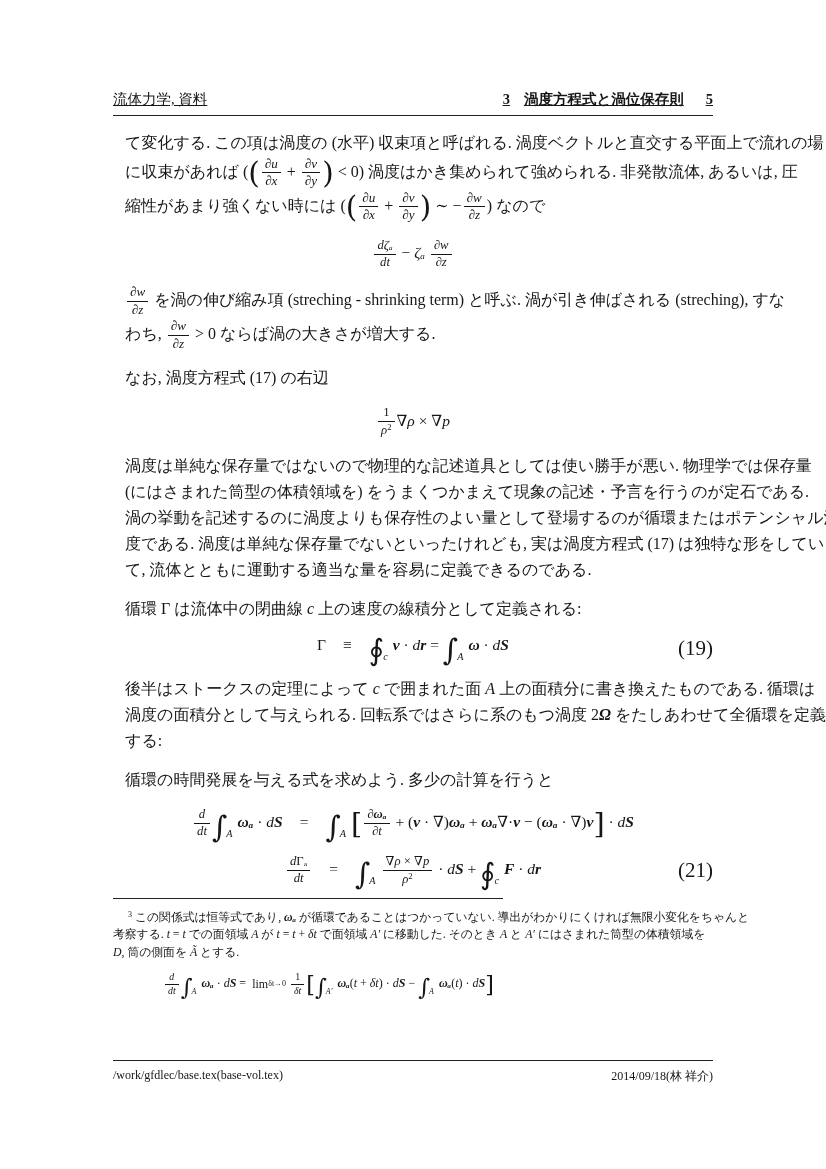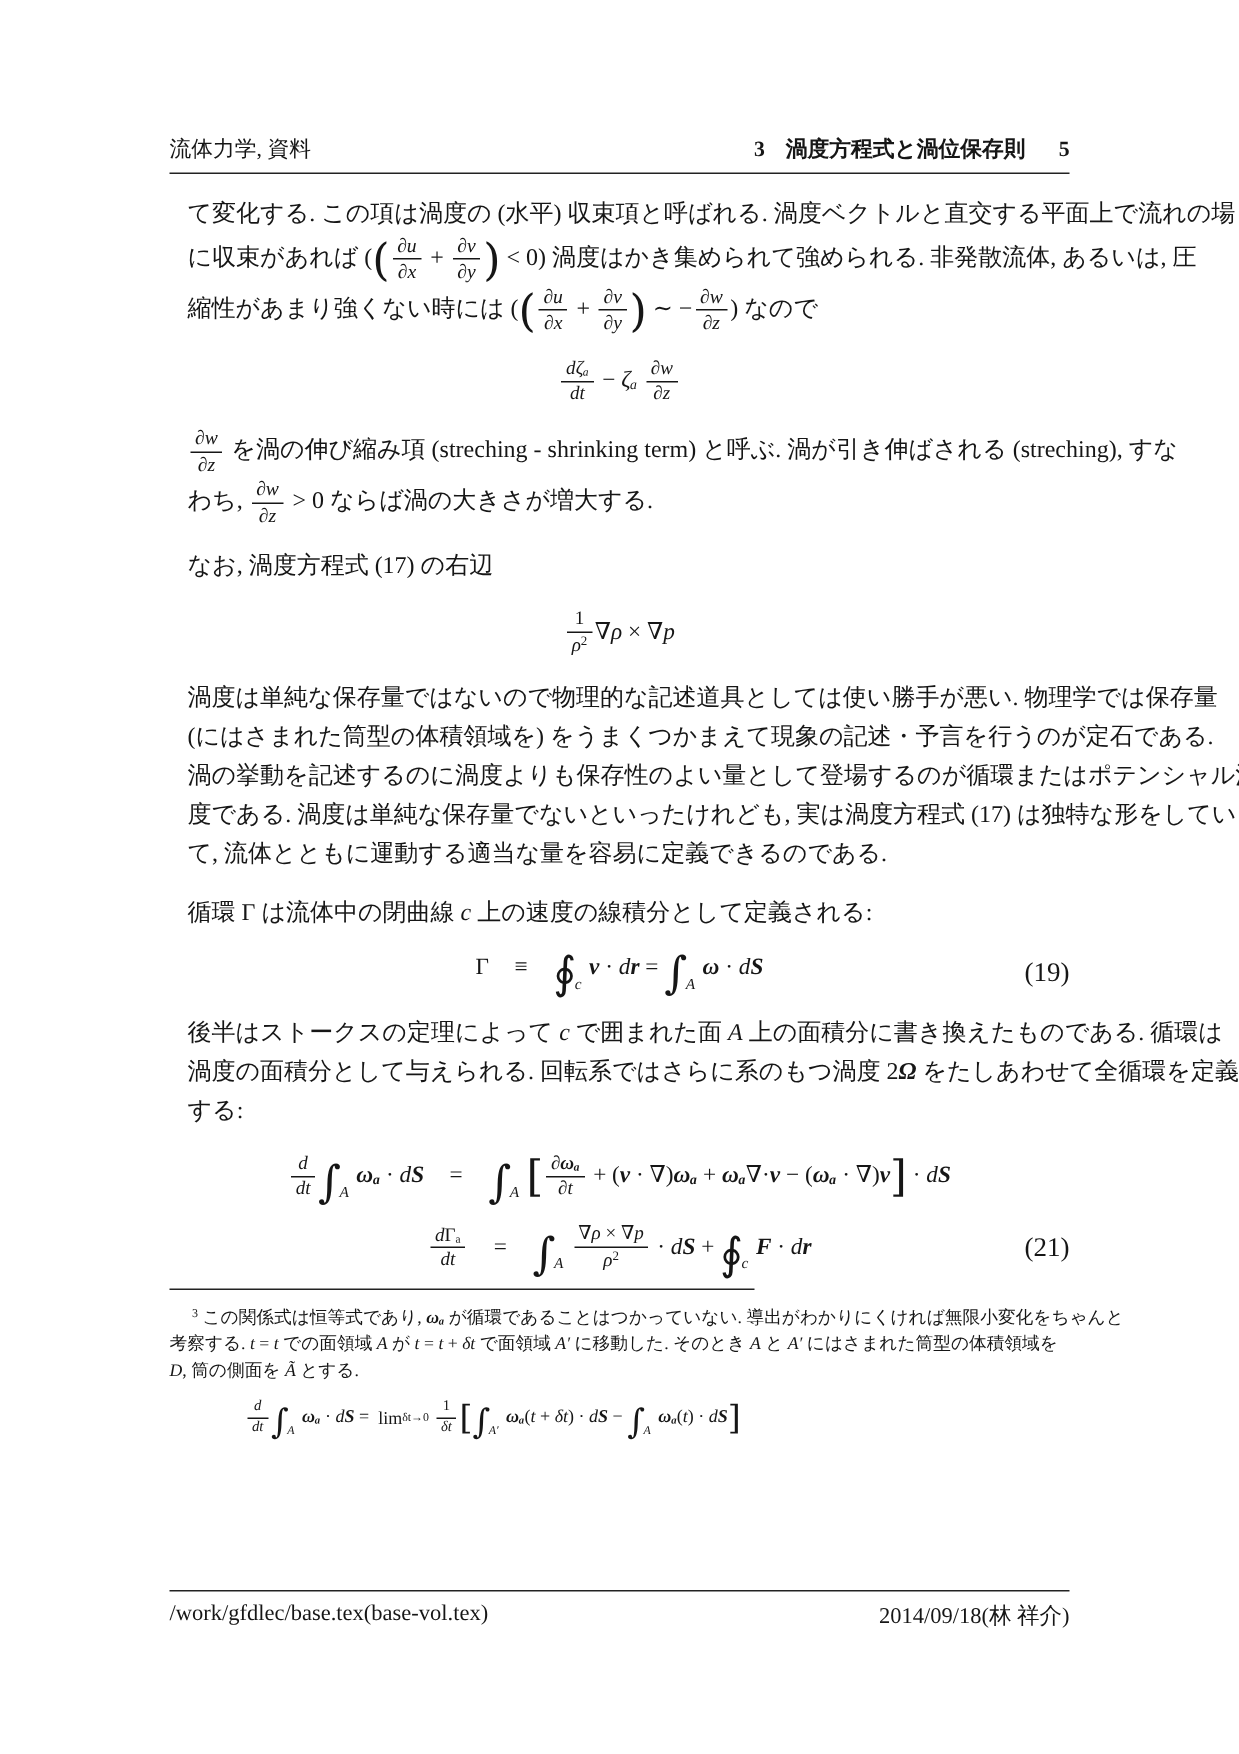--- a/index.html
+++ b/index.html
@@ -1,47 +1,47 @@
 <!DOCTYPE html>
 <html><head>
 <meta charset="utf-8">
 <style>
   html,body{margin:0;padding:0;background:#ffffff;}
   .page{position:relative;width:826px;height:1169px;background:#ffffff;color:#161616;
         font-family:"Liberation Serif","DejaVu Serif",serif;overflow:hidden;}
   .pagehead{position:absolute;left:113px;width:600px;top:90px;border-bottom:1.2px solid #222;
-        padding-bottom:6px;display:flex;justify-content:space-between;align-items:flex-end;font-size:14.5px;}
+        padding-bottom:6px;display:flex;justify-content:space-between;align-items:flex-end;font-size:14.5px;text-decoration:underline;}
   .pagehead .hright{font-weight:bold;}
   .pagehead .hright .secno{margin-right:14px;}
   .pagehead .hright .pageno{margin-left:22px;}
   .content{position:absolute;left:113px;width:600px;top:130px;}
   .para{margin:0 0 13px 12px;}
   .tline{line-height:26px;white-space:nowrap;}
   .fline{line-height:30px;white-space:nowrap;}
   .i{font-style:italic;}
   .bi{font-style:italic;font-weight:bold;}
   .sup{font-size:0.68em;vertical-align:0.5em;}
   .frac{display:inline-block;vertical-align:middle;text-align:center;margin:0 2px;}
   .frac .num,.frac .den{display:block;font-size:0.82em;line-height:1.25;padding:0 3px;}
   .frac .den{border-top:1px solid #161616;}
   .big{font-size:1.9em;line-height:0;vertical-align:-0.33em;font-family:"DejaVu Serif",serif;}
   .isub{font-size:0.66em;vertical-align:-0.95em;margin:0 5px 0 -1px;font-style:italic;}
   .bigp{font-size:1.85em;line-height:0;vertical-align:-0.22em;font-family:"DejaVu Serif",serif;}
   .rel{margin:0 17px;}
   .stack{display:inline-flex;align-items:center;vertical-align:middle;line-height:1.05;margin:0 3px;}
   .stack .stackbot{font-size:0.66em;}
   .eq{position:relative;text-align:center;margin:14px 0;line-height:1.1;font-size:15.5px;}
-  .eq .eqtag{position:absolute;right:0;top:50%;transform:translateY(-50%);font-size:18px;}
+  .eq .eqtag{position:absolute;right:0;top:50%;transform:translateY(-50%);font-size:21px;}
   .fnrule{width:390px;border-top:1px solid #222;margin:10px 0 7px 0;}
   .footnote{font-size:11.8px;}
   .footnote .tline{line-height:17.5px;}
   .footnote .indent{padding-left:15px;}
   .footnote .eq{font-size:12px;text-align:left;padding-left:50px;margin:10px 0 0 0;}
   .pagefoot{position:absolute;left:113px;width:600px;top:1060px;border-top:1.2px solid #222;
-        padding-top:7px;display:flex;justify-content:space-between;font-size:15px;}
+        padding-top:7px;display:flex;justify-content:space-between;font-size:12px;}
 </style>
 </head>
 <body>
 
 <div class="page">
 
   <div class="pagehead">
     <span>流体力学, 資料</span>
     <span class="hright">
       <span class="secno">3</span><span>渦度方程式と渦位保存則</span><span class="pageno">5</span>
@@ -91,20 +91,23 @@
       <span class="eqtag">(19)</span>
     </div>
 
     <div class="para">
       <div class="tline">後半はストークスの定理によって <span class="i">c</span> で囲まれた面 <span class="i">A</span> 上の面積分に書き換えたものである. 循環は</div>
       <div class="tline">渦度の面積分として与えられる. 回転系ではさらに系のもつ渦度 2<span class="bi">Ω</span> をたしあわせて全循環を定義</div>
       <div class="tline">する:</div>
     </div>
 
 
+    <div class="para" style="margin-bottom:4px;">
+      <div class="tline">循環の時間発展を与える式を求めよう. 多少の計算を行うと</div>
+    </div>
 
     <div class="eq">
       <span><span class="frac"><span class="num"><span class="i">d</span></span><span class="den"><span class="i">dt</span></span></span><span class="big">∫</span><span class="isub">A</span><span class="bi">ωₐ</span> · <span class="i">d</span><span class="bi">S</span><span class="rel">=</span><span class="big">∫</span><span class="isub">A</span><span class="bigp">[</span><span class="frac"><span class="num"><span class="i">∂</span><span class="bi">ωₐ</span></span><span class="den"><span class="i">∂t</span></span></span> + (<span class="bi">v</span> · ∇)<span class="bi">ωₐ</span> + <span class="bi">ωₐ</span>∇·<span class="bi">v</span> − (<span class="bi">ωₐ</span> · ∇)<span class="bi">v</span><span class="bigp">]</span> · <span class="i">d</span><span class="bi">S</span></span>
     </div>
 
 
     <div class="eq" style="margin:8px 0 0 0;">
       <span><span class="frac"><span class="num"><span class="i">d</span>Γₐ</span><span class="den"><span class="i">dt</span></span></span><span class="rel">=</span><span class="big">∫</span><span class="isub">A</span><span class="frac"><span class="num">∇<span class="i">ρ</span> × ∇<span class="i">p</span></span><span class="den"><span class="i">ρ</span><span class="sup">2</span></span></span> · <span class="i">d</span><span class="bi">S</span> + <span class="big">∮</span><span class="isub">c</span><span class="bi">F</span> · <span class="i">d</span><span class="bi">r</span></span>
       <span class="eqtag">(21)</span>
     </div>

